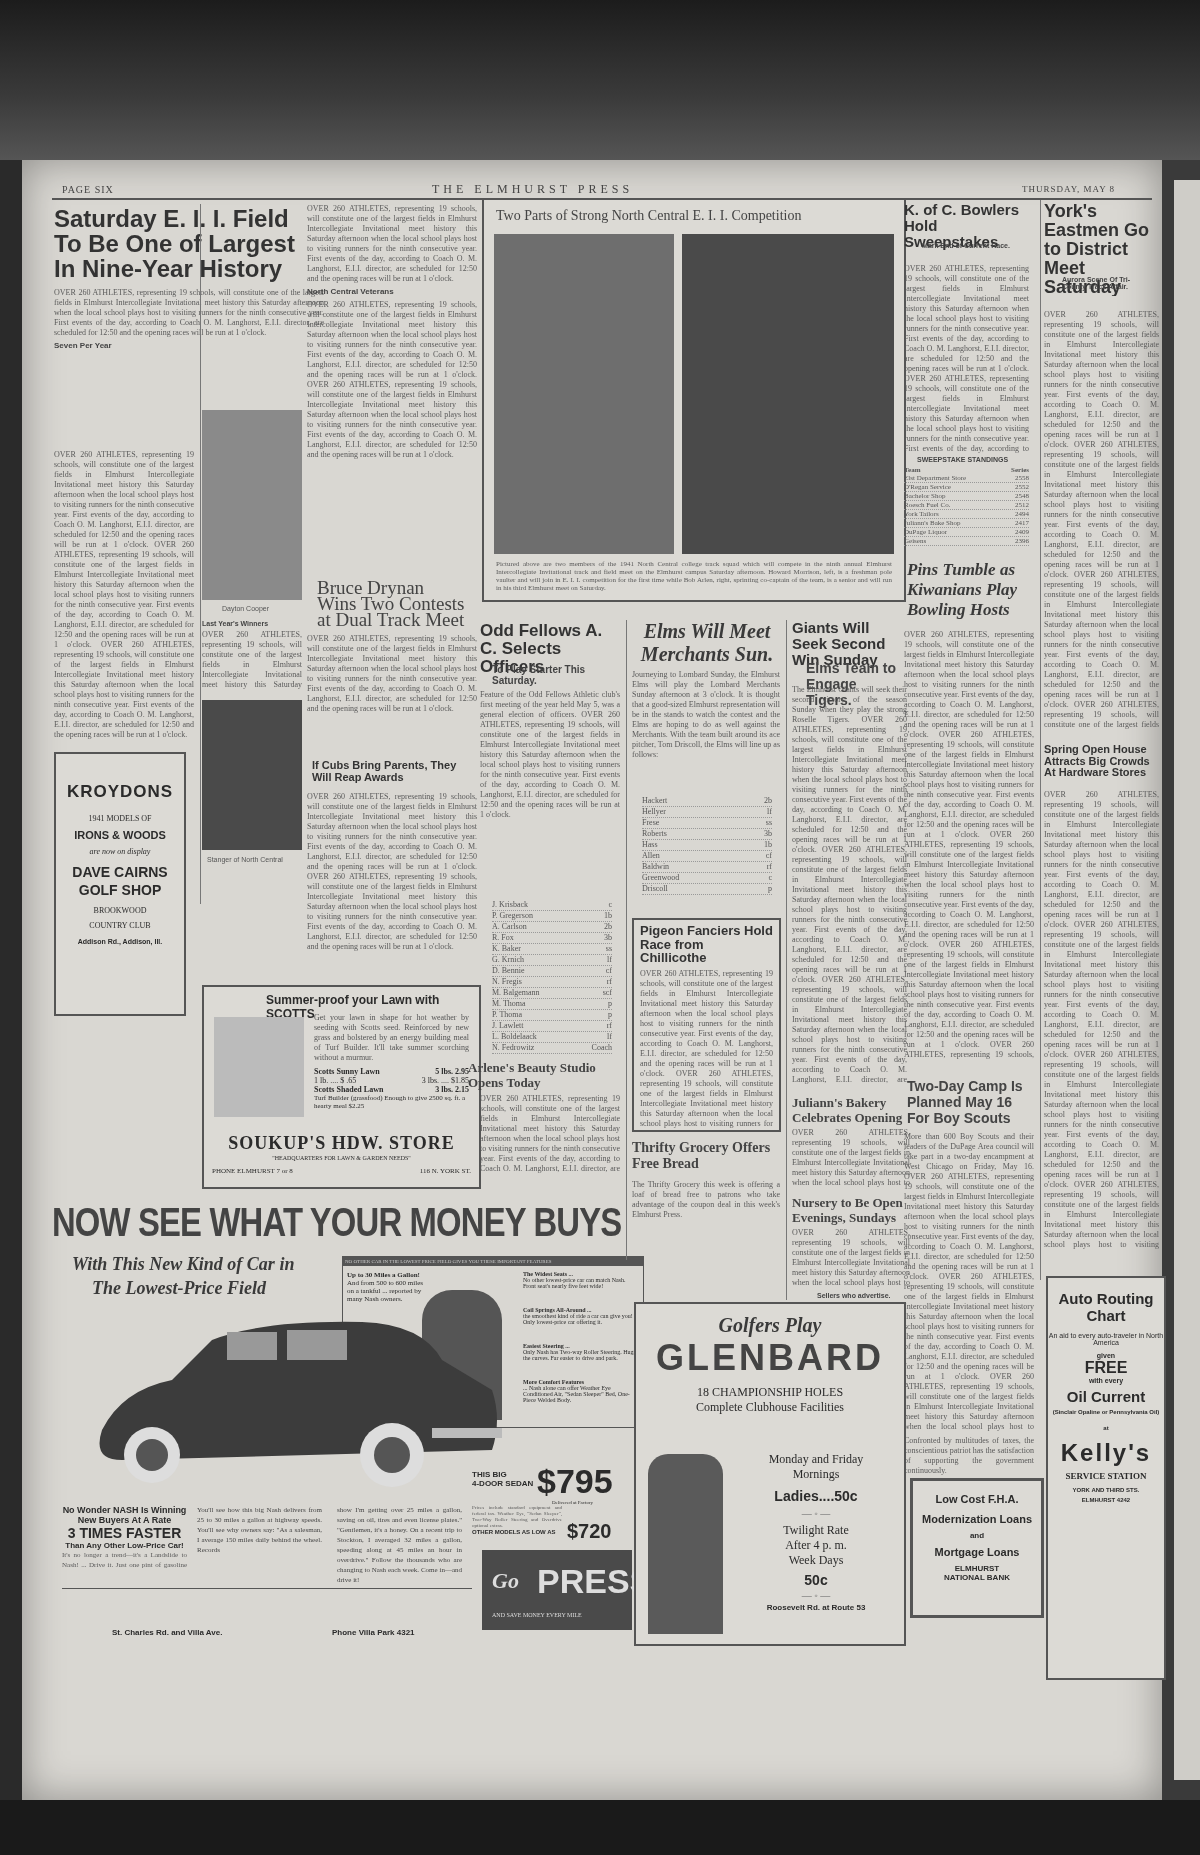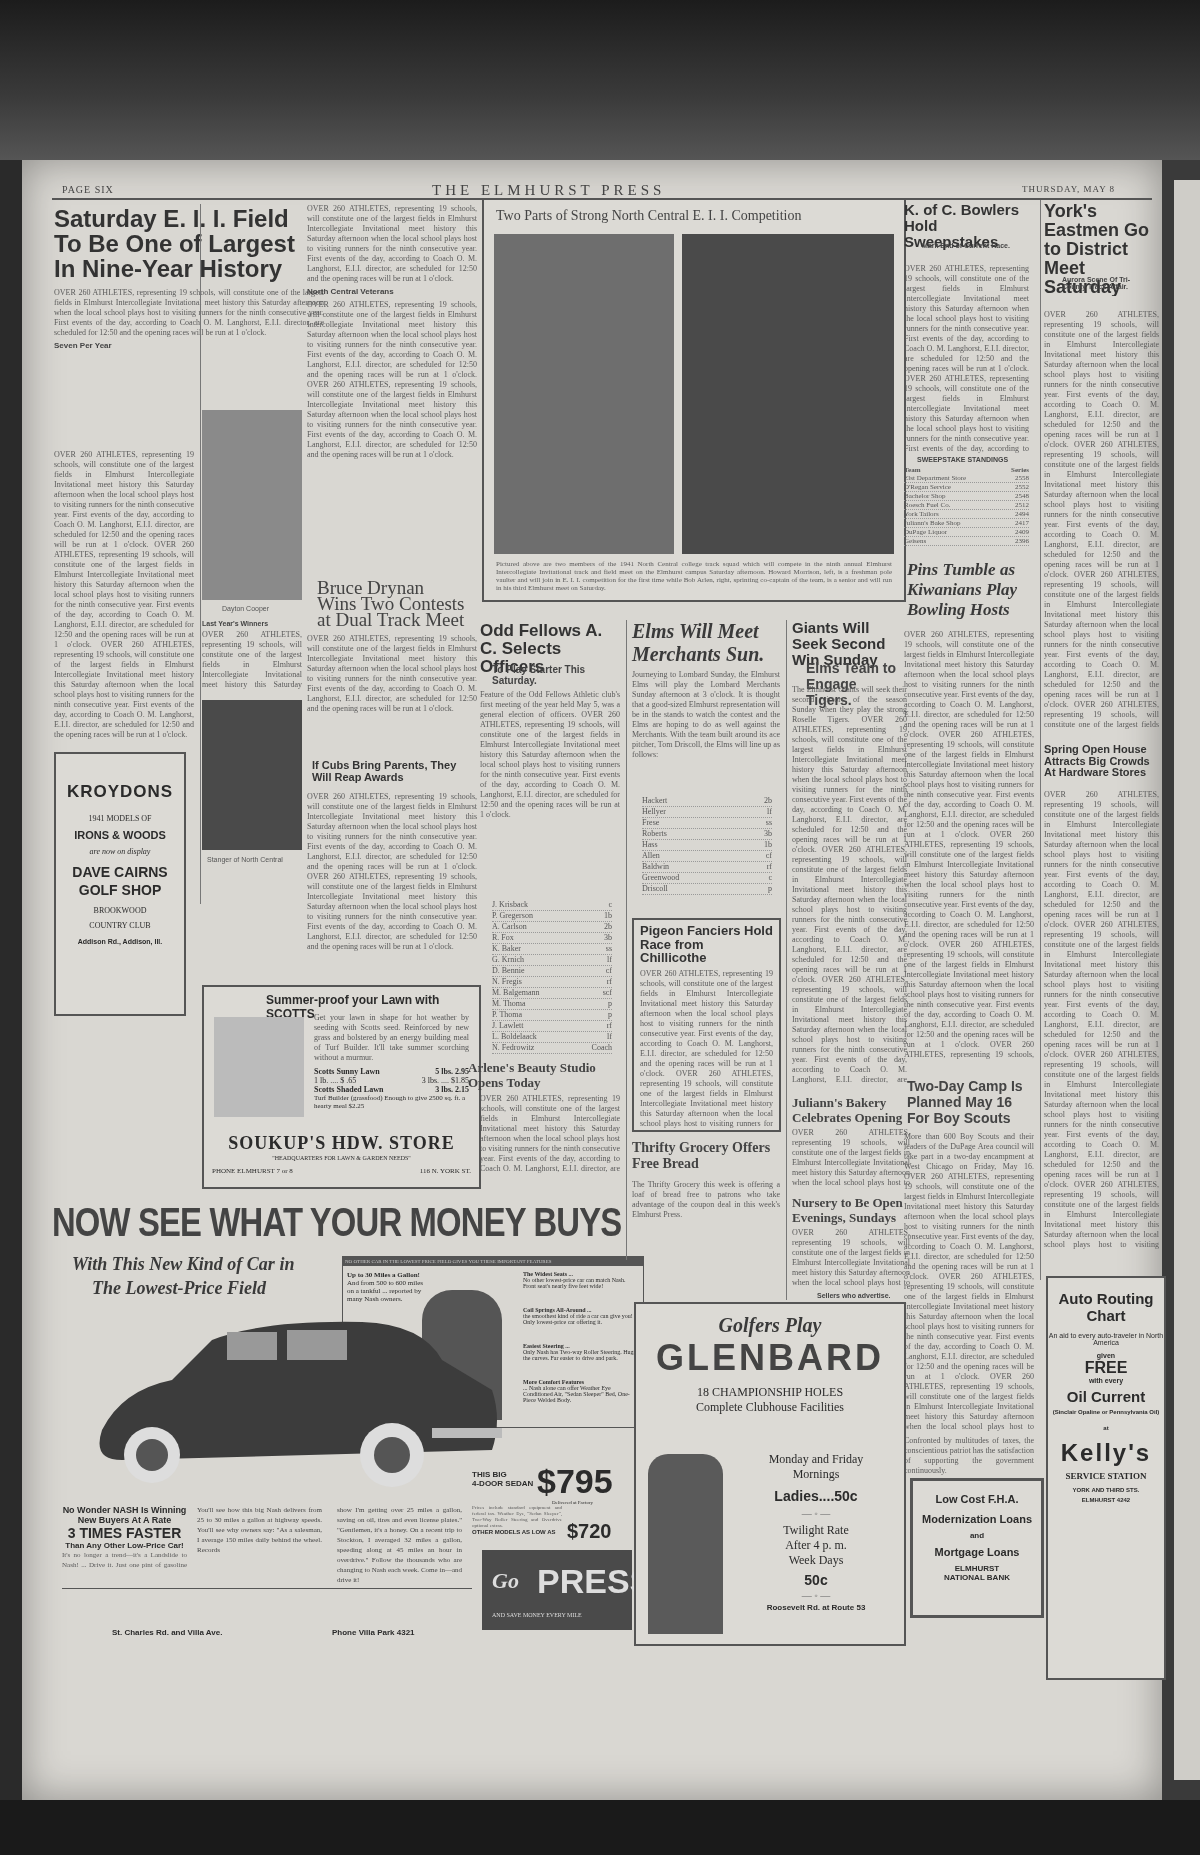--- a/index.html
+++ b/index.html
@@ -3,21 +3,21 @@
 <meta charset="utf-8">
 <style>
   html,body{margin:0;padding:0;}
   body{width:1200px;height:1855px;background:#2a2a2a;position:relative;overflow:hidden;font-family:"Liberation Serif",serif;color:#2b2b2b;}
   .topband{position:absolute;left:0;top:0;width:1200px;height:160px;background:linear-gradient(#1c1c1c,#3a3a3a 60%,#555);}
   .page{position:absolute;left:22px;top:160px;width:1140px;height:1640px;background:#d9d7d2;box-shadow:inset 0 0 40px rgba(0,0,0,.35);}
   .rightstrip{position:absolute;left:1162px;top:160px;width:38px;height:1640px;background:#3a3a3a;}
   .rightstrip2{position:absolute;left:1174px;top:180px;width:26px;height:1600px;background:#cfcdc8;}
   .bottomband{position:absolute;left:0;top:1800px;width:1200px;height:55px;background:#1a1a1a;}
   .abs{position:absolute;}
-  .masthead{font-family:"Liberation Serif",serif;font-size:15px;letter-spacing:4px;color:#444;}
+  .masthead{font-family:"Liberation Serif",serif;font-size:12px;letter-spacing:4px;color:#444;}
   .rule{position:absolute;height:2px;background:#555;}
   .vrule{position:absolute;width:1px;background:#777;}
   .headline{font-family:"Liberation Sans",sans-serif;font-weight:bold;color:#333;line-height:1.05;}
   .ital{font-family:"Liberation Serif",serif;font-style:italic;font-weight:bold;color:#3a3a3a;}
   .sub{font-family:"Liberation Sans",sans-serif;font-weight:bold;font-size:10px;color:#444;}
   .body{font-size:8px;line-height:10px;color:#5a5a5a;text-align:justify;overflow:hidden;}
   .photo{position:absolute;background:#6e6e6e;}
   .photo.dark{background:#4a4a4a;}
   .caption{font-size:7px;color:#555;font-family:"Liberation Sans",sans-serif;}
   .box{position:absolute;border:2px solid #555;background:#dcdad5;}
@@ -170,21 +170,21 @@
         <span>lf</span>
       </div>
     <div>
         <span>N. Fedrowitz</span>
         <span>Coach</span>
       </div>
   </div>
   <div class="abs" style="left:446px;top:900px;width:140px;font-size:13px;font-weight:bold;color:#444;line-height:15px;">Arlene's Beauty Studio Opens Today</div>
   <div class="abs body" style="left:458px;top:934px;width:140px;height:80px;"><span>OVER 260 ATHLETES, representing 19 schools, will constitute one of the largest fields in Elmhurst Intercollegiate Invitational meet history this Saturday afternoon when the local school plays host to visiting runners for the ninth consecutive year. First events of the day, according to Coach O. M. Langhorst, E.I.I. director, are scheduled for 12:50 and the opening races will be run at 1 o'clock.</span></div>
 
-  <div class="abs ital" style="left:610px;top:460px;width:150px;font-size:20px;line-height:23px;">Elms Will Meet Merchants Sun.</div>
+  <div class="abs ital" style="left:610px;top:460px;width:150px;font-size:20px;line-height:23px;text-align:center;">Elms Will Meet Merchants Sun.</div>
   <div class="abs body" style="left:610px;top:510px;width:148px;height:120px;"><span>Journeying to Lombard Sunday, the Elmhurst Elms will play the Lombard Merchants Sunday afternoon at 3 o'clock. It is thought that a good-sized Elmhurst representation will be in the stands to watch the contest and the Elms are hoping to do as well against the Merchants.</span> <span>With the team built around its ace pitcher, Tom Driscoll, the Elms will line up as follows:</span></div>
   <div class="abs roster" style="left:620px;top:636px;width:130px;">
     <div>
         <span>Hackert</span>
         <span>2b</span>
       </div>
     <div>
         <span>Hellyer</span>
         <span>lf</span>
       </div>

